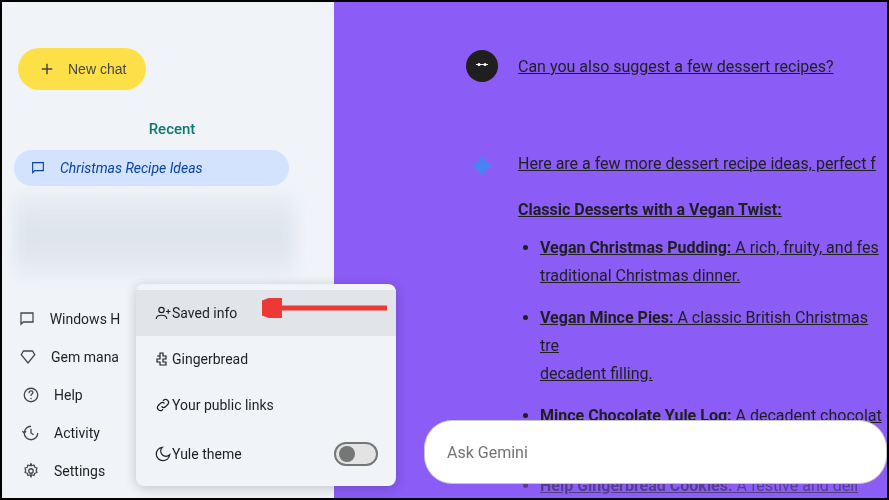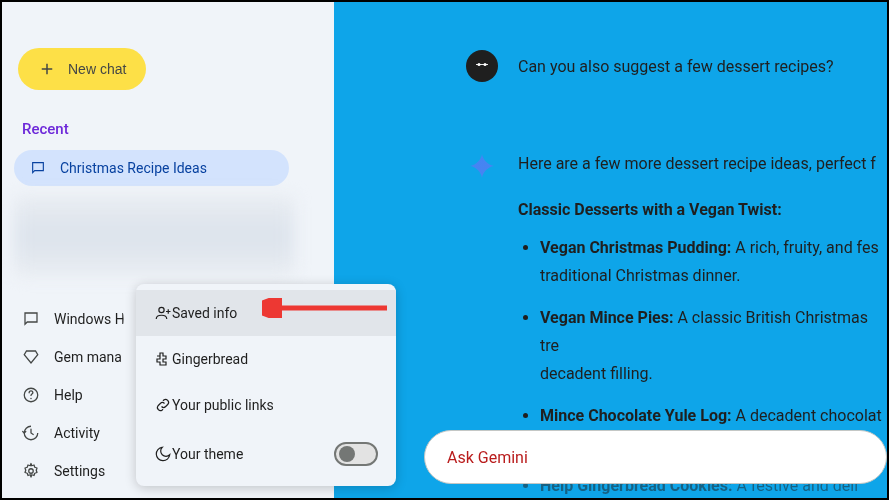--- a/index.html
+++ b/index.html
@@ -34,33 +34,35 @@
       font-weight: 500;
       color: #444746;
       margin-left: 4px;
       margin-top: 30px;
       cursor: pointer;
     }
     .new-chat-btn svg { width: 18px; height: 18px; }
     .section-label {
       font-size: 15px;
       font-weight: 500;
-      color: #6d28d9;
+      color: #0f766e;
       margin: 30px 0 12px 8px;
+      text-align: center;
     }
     .chat-item {
       display: flex;
       align-items: center;
       gap: 14px;
       padding: 10px 16px;
       border-radius: 24px;
       font-size: 14px;
       color: #1f1f1f;
       cursor: pointer;
       width: 275px;
+      font-style: italic;
     }
     .chat-item.active {
       background: #d3e3fd;
       color: #0842a0;
     }
     .chat-item svg { width: 16px; height: 16px; flex-shrink: 0; }
     .blurred-area {
       margin-top: 10px;
       width: 280px;
       height: 80px;
@@ -78,21 +80,21 @@
       display: flex;
       align-items: center;
       gap: 14px;
       padding: 10px 8px;
       font-size: 14px;
       color: #1f1f1f;
       cursor: pointer;
       border-radius: 24px;
     }
     .nav-item svg { width: 18px; height: 18px; flex-shrink: 0; }
-    .nav-item.cut { overflow: hidden; white-space: nowrap; width: 110px; }
+    .nav-item.cut { overflow: hidden; white-space: nowrap; width: 110px; justify-content: center; }
     .popup-menu {
       position: absolute;
       left: 134px;
       top: 282px;
       width: 260px;
       background: #f0f4f9;
       border-radius: 8px;
       box-shadow: 0 2px 12px rgba(0,0,0,0.2);
       padding: 6px 0;
       z-index: 10;
@@ -132,22 +134,23 @@
       left: 260px;
       top: 296px;
       z-index: 20;
     }
     .main {
       position: absolute;
       left: 332px;
       top: 0;
       right: 0;
       height: 100%;
-      background: #0ea5e9;
+      background: #8b5cf6;
       overflow: hidden;
+      text-decoration: underline;
     }
     .msg-row {
       display: flex;
       gap: 20px;
       padding: 12px 0 12px 132px;
       align-items: flex-start;
     }
     .msg-row.user { margin-top: 36px; }
     .avatar-user {
       width: 32px;
@@ -189,29 +192,29 @@
     }
     .msg-body li {
       margin-bottom: 14px;
     }
     .msg-body li b { font-weight: 700; }
     .input-bar {
       position: absolute;
       left: 422px;
       bottom: 14px;
       right: 0;
-      height: 54px;
+      height: 64px;
       background: #fff;
       border: 1px solid #c4c7c5;
       border-radius: 28px;
       display: flex;
       align-items: center;
       padding: 0 22px;
       font-size: 16px;
-      color: #b91c1c;
+      color: #737373;
     }
   </style>
 </head>
 <body>
 
 <div class="sidebar">
   <button class="new-chat-btn">
     <svg viewBox="0 0 24 24">
         <path d="M11 5v6H5v2h6v6h2v-6h6v-2h-6V5z" fill="#444746"></path>
       </svg>
@@ -286,21 +289,21 @@
   <div class="popup-item">
     <svg viewBox="0 0 24 24">
         <path d="M10 14a4 4 0 005.6 0l3-3a4 4 0 00-5.6-5.6l-1 1M14 10a4 4 0 00-5.6 0l-3 3a4 4 0 005.6 5.6l1-1" fill="none" stroke="#1f1f1f" stroke-width="1.6"></path>
       </svg>
     <span>Your public links</span>
   </div>
   <div class="popup-item">
     <svg viewBox="0 0 24 24">
         <path d="M21 13A9 9 0 1111 3a7 7 0 0010 10z" fill="none" stroke="#1f1f1f" stroke-width="1.6"></path>
       </svg>
-    <span>Your theme</span>
+    <span>Yule theme</span>
     <div class="toggle"></div>
   </div>
 </div>
 
 <svg class="arrow" width="130" height="20">
   <defs>
       <marker id="ah" markerWidth="10" markerHeight="10" refX="2" refY="3" orient="auto">
         <path d="M0,0 L0,6 L8,3 z" fill="#ed3833"></path>
       </marker>
     </defs>

